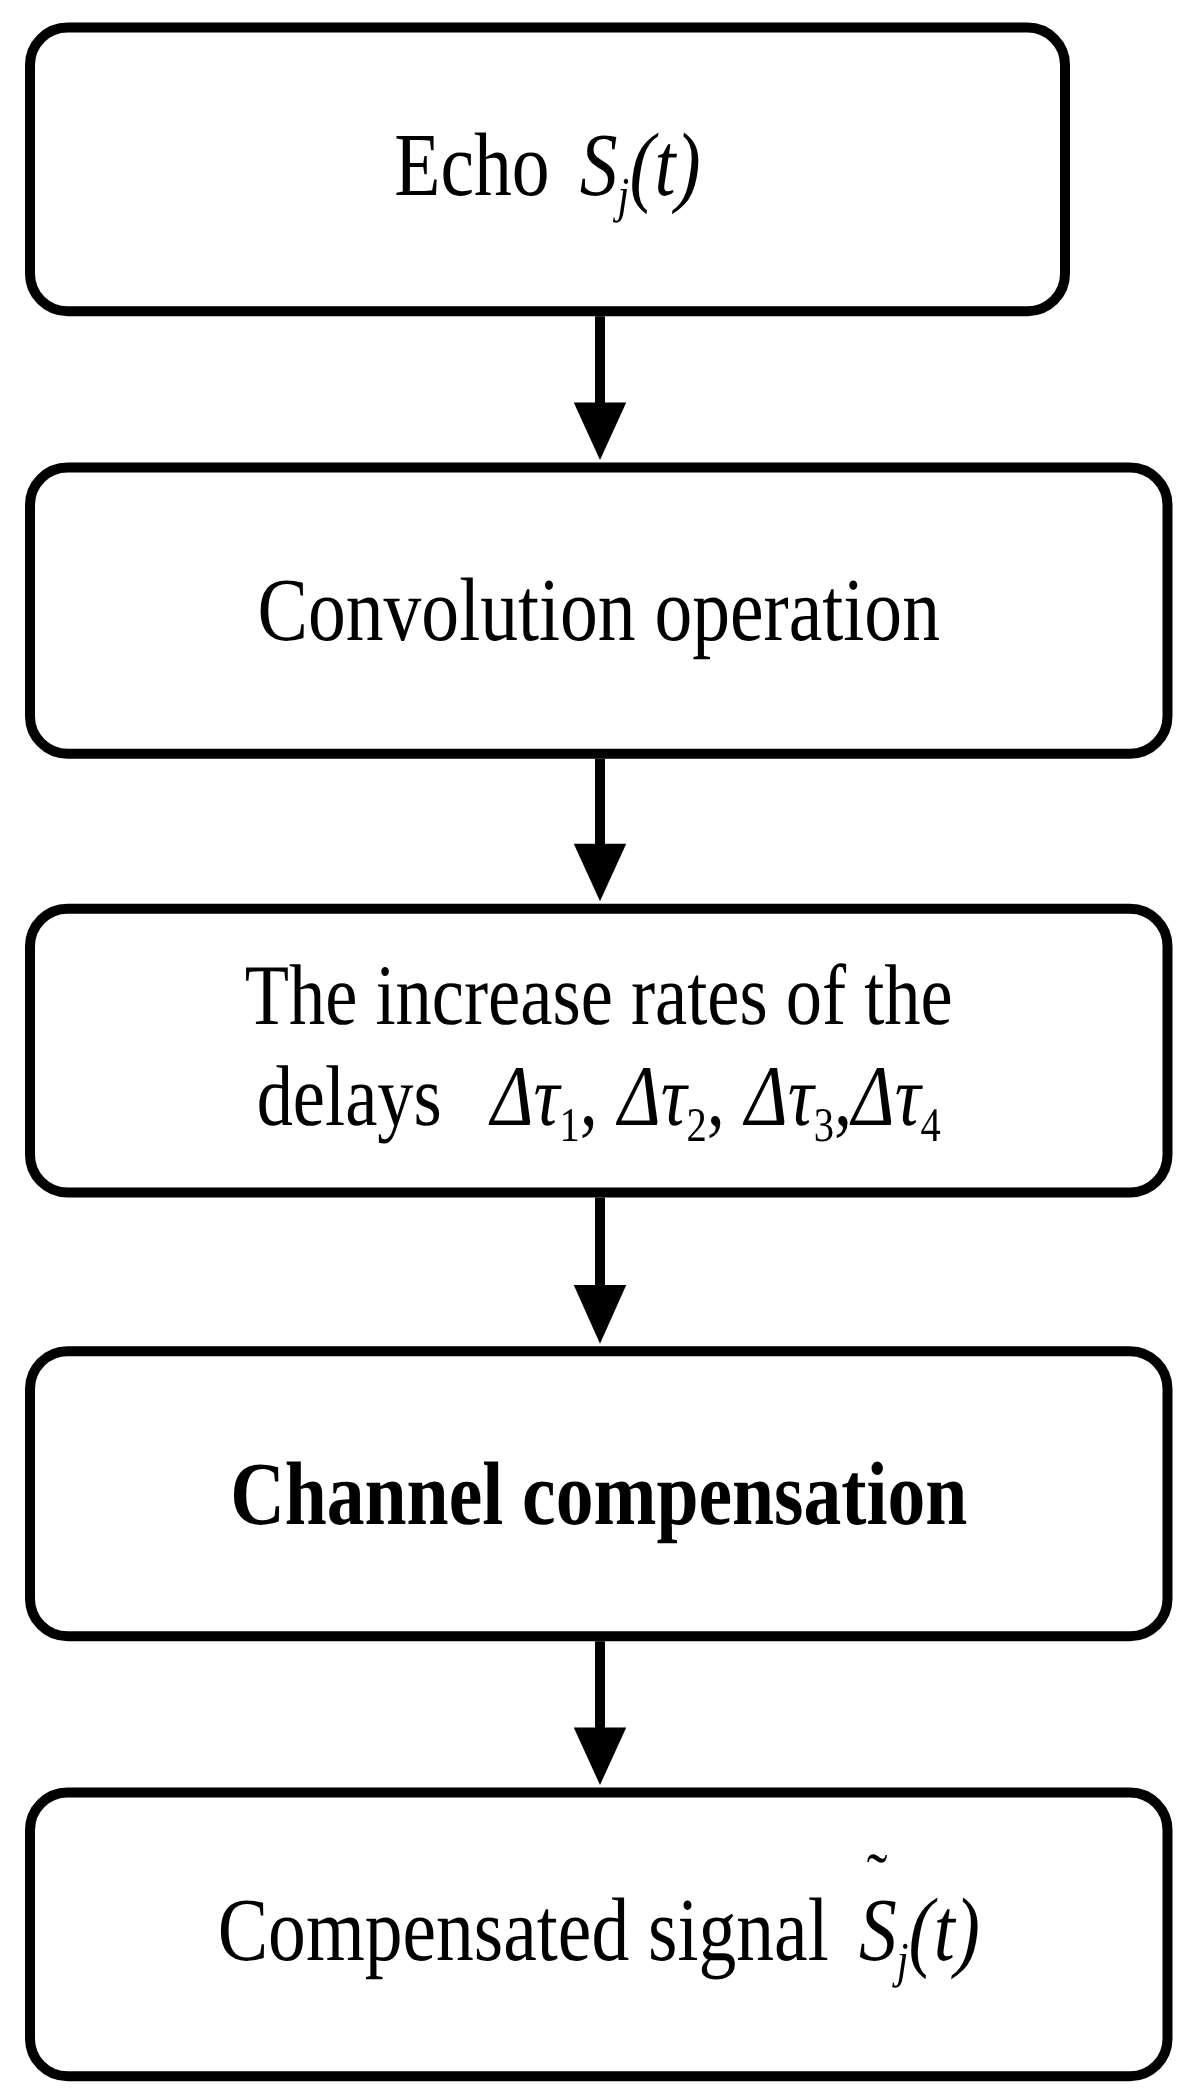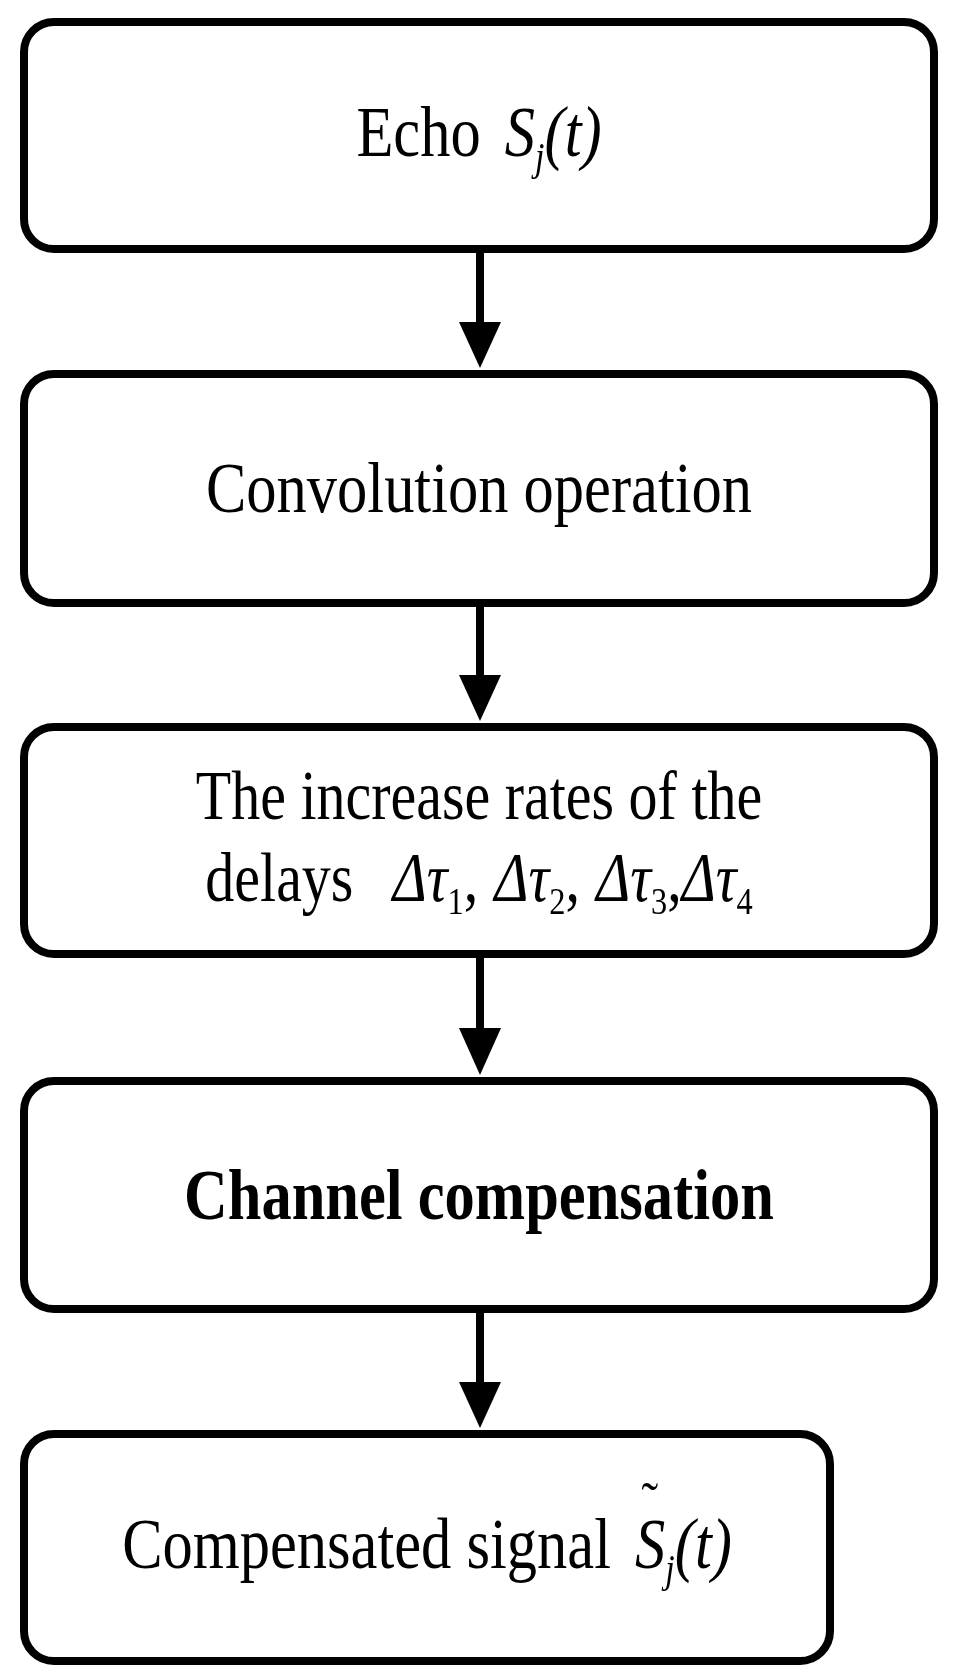--- a/index.html
+++ b/index.html
@@ -41,25 +41,25 @@
     font-family: "Liberation Serif", "DejaVu Serif", serif;
     transform: scaleX(0.84);
     transform-origin: center center;
     white-space: nowrap;
   }
   .node-text.wrap {
     white-space: normal;
   }
 
   
-  #node-echo        { left: 20px;  top: 18px;   width: 918px; height: 235px; }
+  #node-echo        { left: 20px;  top: 18px;   width: 836px; height: 235px; }
   #node-convolution { left: 20px;  top: 370px;  width: 918px; height: 237px; }
   #node-delays      { left: 20px;  top: 723px;  width: 918px; height: 235px; align-items: center; }
   #node-compensation{ left: 20px;  top: 1077px; width: 918px; height: 236px; font-weight: bold; }
-  #node-signal      { left: 20px;  top: 1430px; width: 814px; height: 235px; }
+  #node-signal      { left: 20px;  top: 1430px; width: 918px; height: 235px; }
 
   .fs-big   { font-size: 72px; }
   .fs-multi { font-size: 69px; }
 
   
   .mi { font-style: italic; }
   .mup { font-style: normal; }
   .sub {
     font-size: 0.56em;
     font-style: italic;

